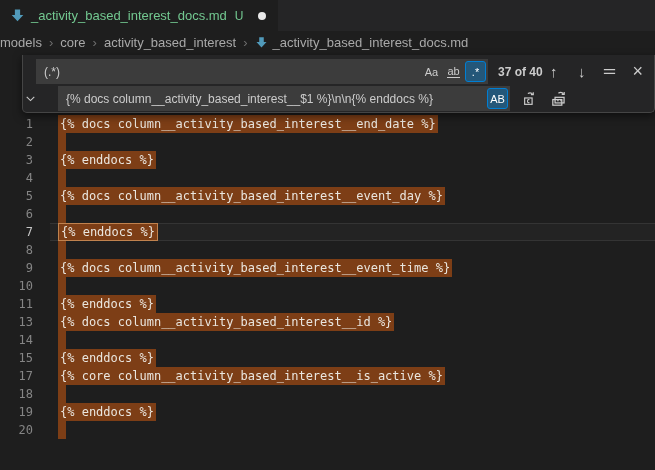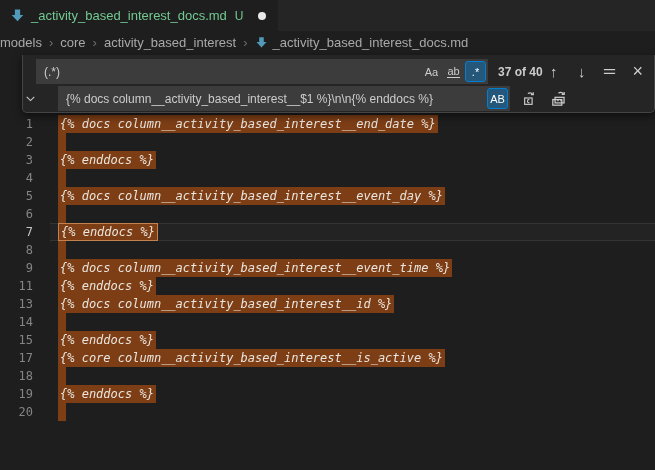--- a/index.html
+++ b/index.html
@@ -38,21 +38,21 @@
     width: 33px; text-align: right; color: #858585; flex: 0 0 33px;
     position: relative; z-index: 2;
   }
   .code-row.current .lnum { color: #c6c6c6; }
   .line-hl {
     position: absolute; left: 50px; right: 0; top: 0; bottom: 0;
     background: #232323; border-top: 1px solid #343434; border-bottom: 1px solid #343434;
     z-index: 0;
   }
   .lcontent { margin-left: 25px; position: relative; z-index: 1; color: #eae6df; }
-  .match { background: #7d3e16; padding: 0 2px; display: inline-block; height: 18px; font-style: italic; }
+  .match { background: #7d3e16; padding: 0 2px; display: inline-block; height: 18px; }
   .current-match { border: 1px solid #c0824e; line-height: 16px; }
   .sliver { width: 8px; padding: 0; }
 
   
   .find-widget {
     position: absolute; left: 22px; right: 0; top: 55px; height: 58px;
     background: #252526; border: 1px solid #454545; border-top: none;
     border-radius: 0 0 5px 5px;
     box-shadow: 0 3px 8px rgba(0,0,0,0.55);
     z-index: 10;
@@ -121,20 +121,21 @@
   <div class="code-lines">
       <div class="code-row"><span class="lnum">1</span><span class="lcontent"><span class="match">{% docs column__activity_based_interest__end_date %}</span></span></div>
       <div class="code-row"><span class="lnum">2</span><span class="lcontent"><span class="match sliver"></span></span></div>
       <div class="code-row"><span class="lnum">3</span><span class="lcontent"><span class="match">{% enddocs %}</span></span></div>
       <div class="code-row"><span class="lnum">4</span><span class="lcontent"><span class="match sliver"></span></span></div>
       <div class="code-row"><span class="lnum">5</span><span class="lcontent"><span class="match">{% docs column__activity_based_interest__event_day %}</span></span></div>
       <div class="code-row"><span class="lnum">6</span><span class="lcontent"><span class="match sliver"></span></span></div>
       <div class="code-row current"><div class="line-hl"></div><span class="lnum">7</span><span class="lcontent"><span class="match current-match">{% enddocs %}</span></span></div>
       <div class="code-row"><span class="lnum">8</span><span class="lcontent"><span class="match sliver"></span></span></div>
       <div class="code-row"><span class="lnum">9</span><span class="lcontent"><span class="match">{% docs column__activity_based_interest__event_time %}</span></span></div>
+      <div class="code-row"><span class="lnum">10</span><span class="lcontent"><span class="match sliver"></span></span></div>
       <div class="code-row"><span class="lnum">11</span><span class="lcontent"><span class="match">{% enddocs %}</span></span></div>
       <div class="code-row"><span class="lnum">13</span><span class="lcontent"><span class="match">{% docs column__activity_based_interest__id %}</span></span></div>
       <div class="code-row"><span class="lnum">14</span><span class="lcontent"><span class="match sliver"></span></span></div>
       <div class="code-row"><span class="lnum">15</span><span class="lcontent"><span class="match">{% enddocs %}</span></span></div>
       <div class="code-row"><span class="lnum">17</span><span class="lcontent"><span class="match">{% core column__activity_based_interest__is_active %}</span></span></div>
       <div class="code-row"><span class="lnum">18</span><span class="lcontent"><span class="match sliver"></span></span></div>
       <div class="code-row"><span class="lnum">19</span><span class="lcontent"><span class="match">{% enddocs %}</span></span></div>
       <div class="code-row"><span class="lnum">20</span><span class="lcontent"><span class="match sliver"></span></span></div>
     </div>
 </div>

